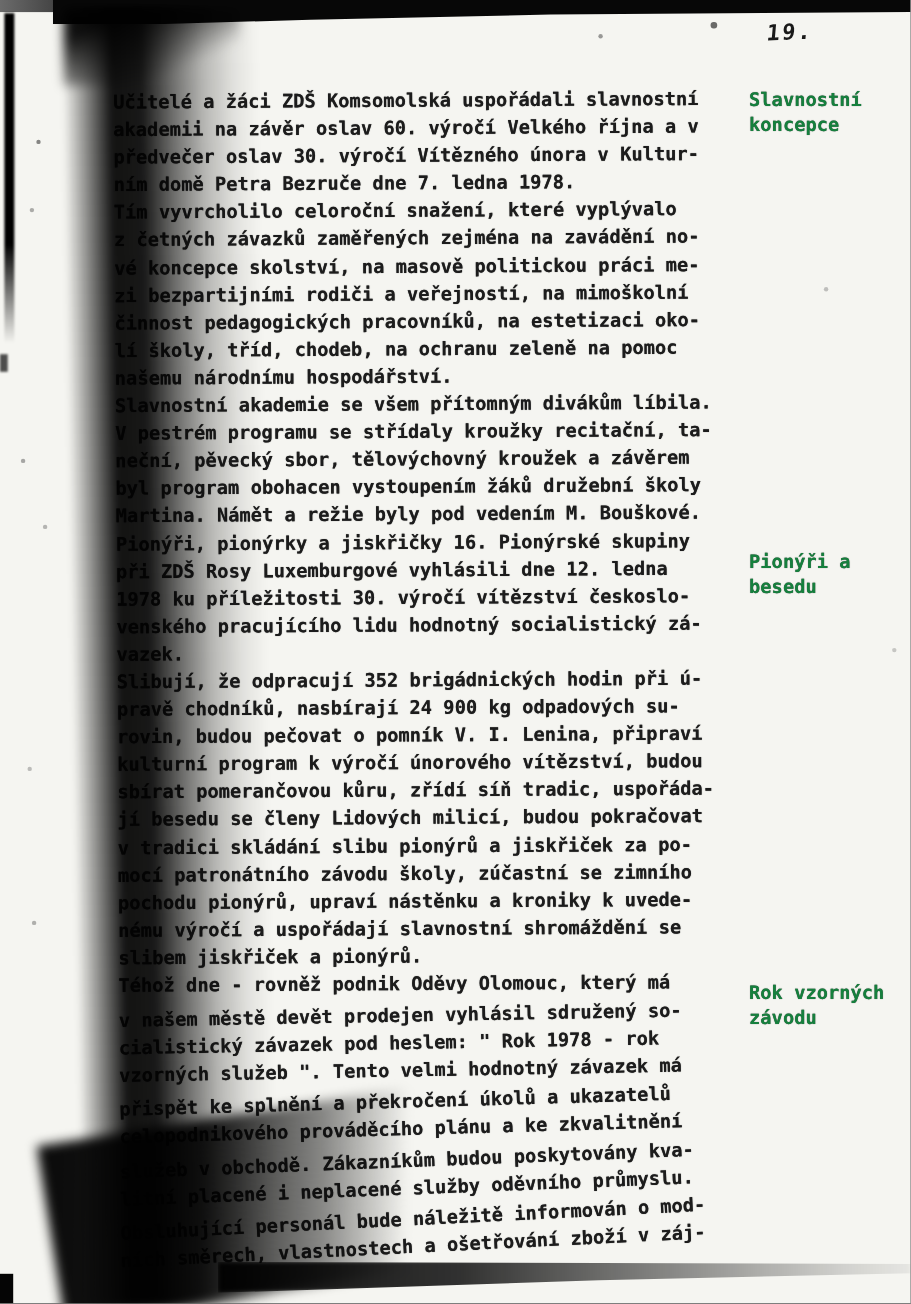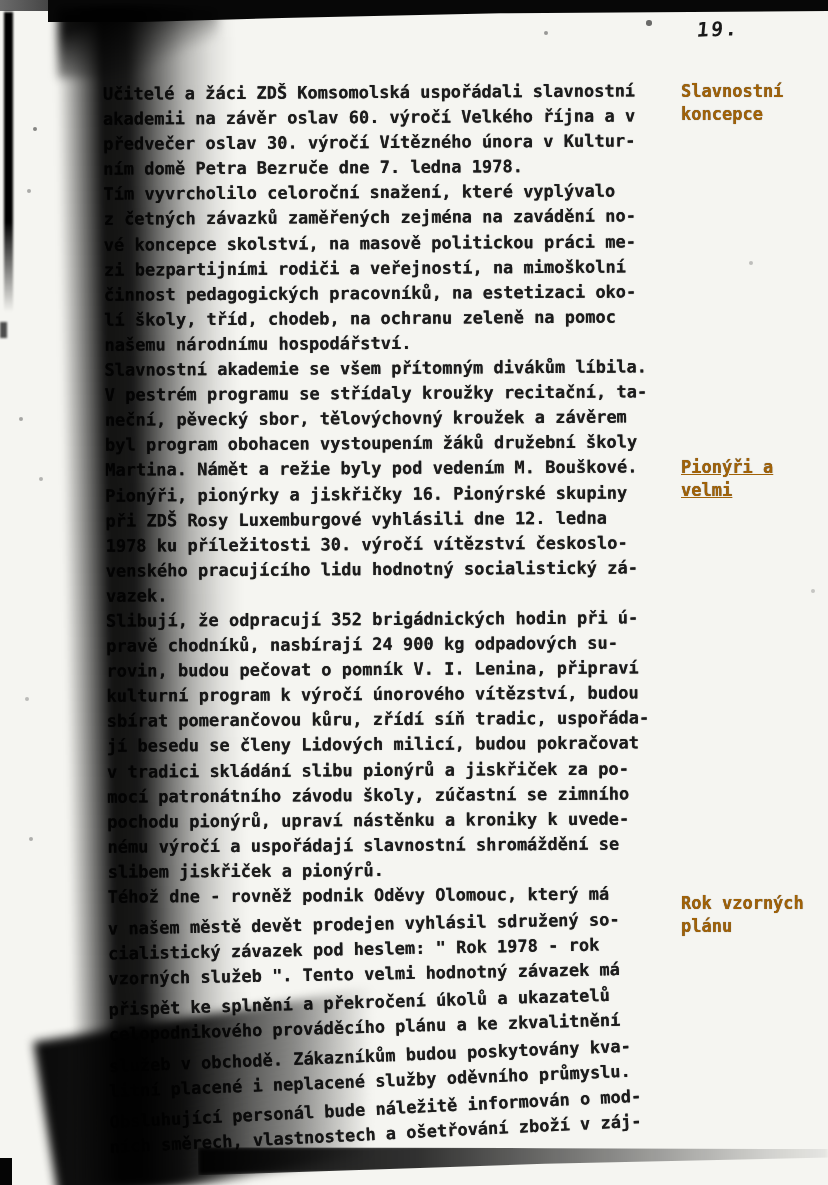--- a/index.html
+++ b/index.html
@@ -104,27 +104,27 @@
     z-index: 2;
   }
   .line { white-space: pre; transform-origin: 100% 50%; }
   .line:nth-child(n+34) { transform: rotate(-0.7deg); }
   .line:nth-child(n+37) { transform: rotate(-1.3deg); }
   .line:nth-child(n+39) { transform: rotate(-1.9deg); }
   .line:nth-child(n+41) { transform: rotate(-2.5deg); }
   .margin-note {
     position: absolute; left: 681px; width: 145px;
     font-size: 17px; font-weight: bold; line-height: 23px;
-    color: #a16207;
+    color: #15803d;
     text-shadow: 0 0 0.7px rgba(25,25,25,0.85);
     z-index: 2;
   }
   .margin-note span { display: block; white-space: pre; }
   #note-0 { top: 80px; }
-  #note-1 { top: 456px; text-decoration: underline; }
+  #note-1 { top: 500px; }
   #note-2 { top: 892px; }
 </style>
 </head>
 <body>
 
 <div id="page">
 
   <div class="text-block" id="lines">
       <div class="line">Učitelé a žáci ZDŠ Komsomolská uspořádali slavnostní</div>
       <div class="line">akademii na závěr oslav 60. výročí Velkého října a v</div>
@@ -171,25 +171,25 @@
     </div>
 
   <div class="page-number">19.</div>
 
   <div class="margin-note" id="note-0">
     <span>Slavnostní</span>
     <span>koncepce</span>
   </div>
   <div class="margin-note" id="note-1">
     <span>Pionýři a</span>
-    <span>velmi</span>
+    <span>besedu</span>
   </div>
   <div class="margin-note" id="note-2">
     <span>Rok vzorných</span>
-    <span>plánu</span>
+    <span>závodu</span>
   </div>
 
   <div class="top-strip-left"></div>
   <div class="top-bar"></div>
   <div class="top-wedge"></div>
   <div class="left-line"></div>
   <div class="left-dash"></div>
   <div class="gutter"></div>
   <div class="bottom-wedge"></div>
   <div class="bottom-strip"></div>

